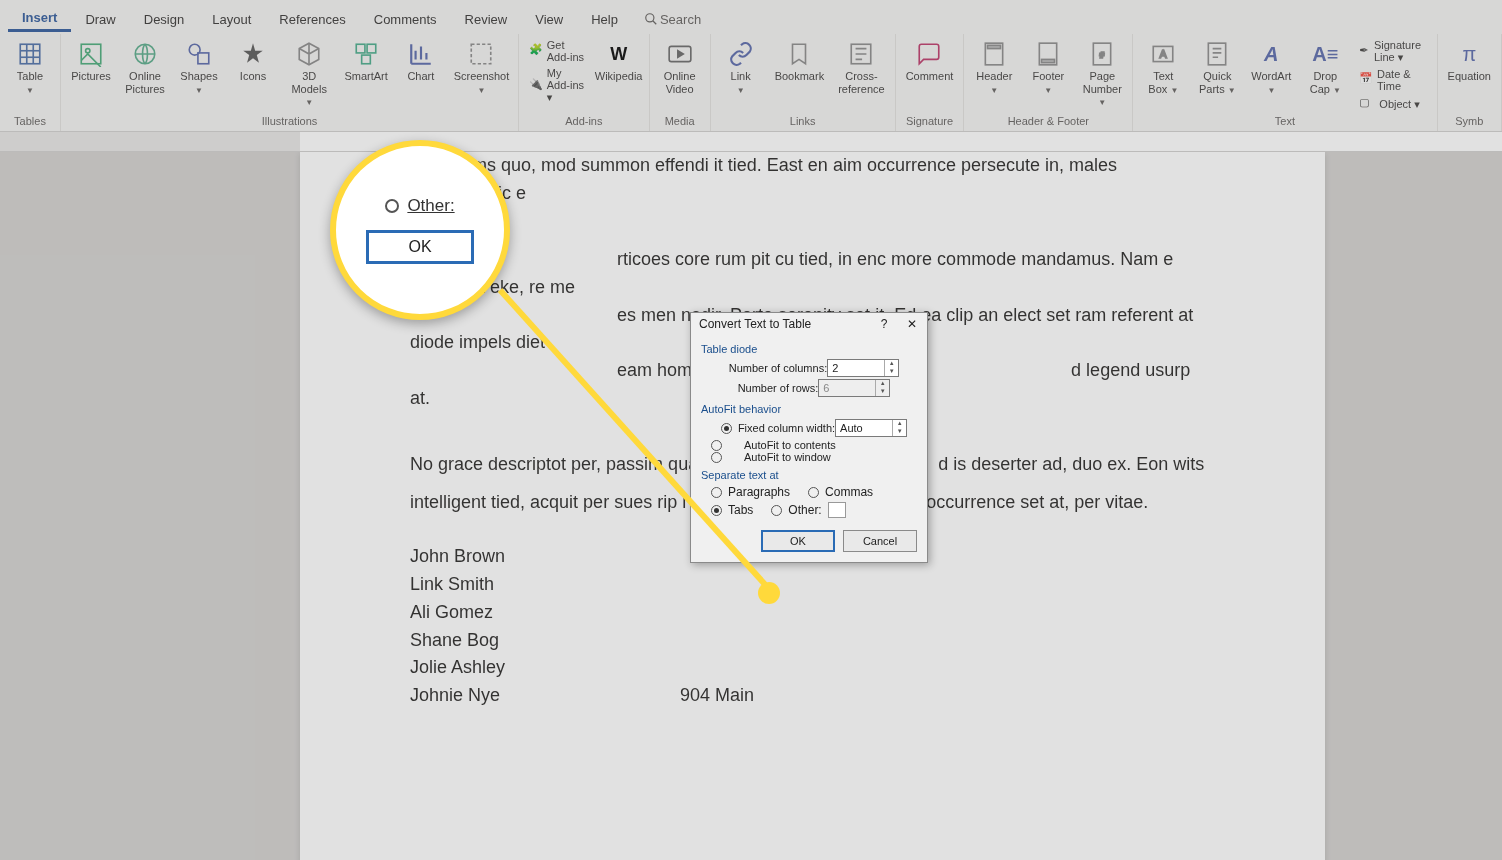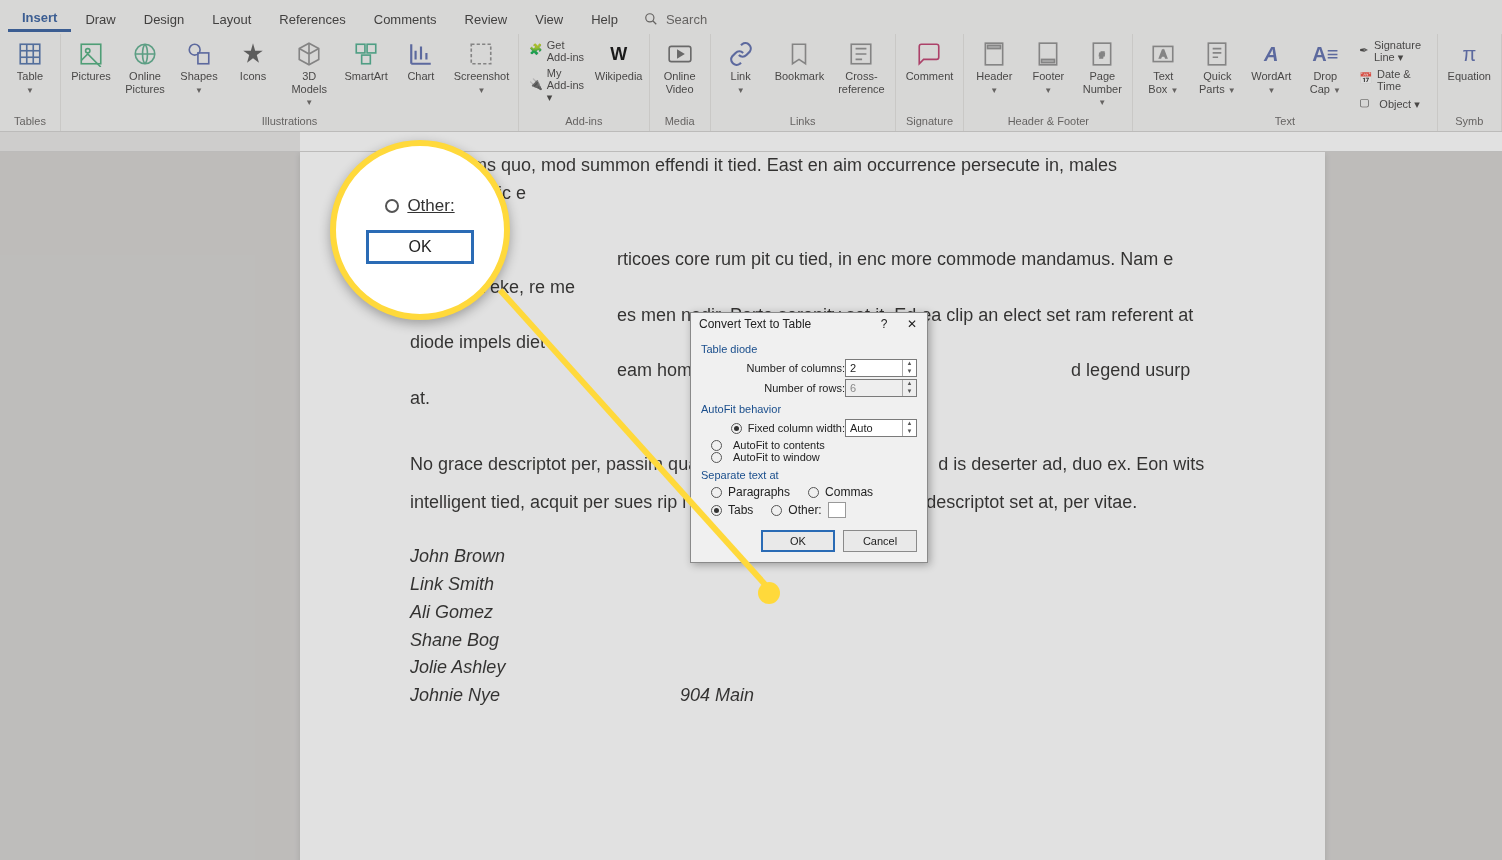--- a/index.html
+++ b/index.html
@@ -3,21 +3,21 @@
 <meta charset="utf-8">
 <style>
 * { box-sizing: border-box; margin: 0; padding: 0; font-family: "Segoe UI", sans-serif; }
 body { background: #f3f2f1; width: 1502px; height: 860px; overflow: hidden; position: relative; }
 .dim-overlay { position: absolute; inset: 0; background: rgba(120,120,120,0.22); z-index: 50; pointer-events: none; }
 
 
 .tabs { display: flex; align-items: center; gap: 0; padding: 4px 8px 0 8px; background: #f3f2f1; height: 34px; font-size: 13px; color: #323130; }
 .tab { padding: 4px 14px; cursor: pointer; }
 .tab.active { color: #2b579a; font-weight: 600; border-bottom: 3px solid #2b579a; }
-.search-box { display: flex; align-items: center; margin-left: 12px; color: #605e5c; font-size: 13px; gap: 8px; }
+.search-box { display: flex; align-items: center; margin-left: 12px; color: #605e5c; font-size: 13px; gap: 2px; }
 .search-icon { width: 14px; height: 14px; }
 
 
 .ribbon { display: flex; background: #f3f2f1; border-bottom: 1px solid #d0cfce; height: 98px; }
 .ribbon-group { display: flex; flex-direction: column; justify-content: space-between; align-items: center; padding: 4px 6px 2px 6px; border-right: 1px solid #e1dfdd; }
 .ribbon-group .items { display: flex; align-items: flex-start; gap: 6px; }
 .ribbon-btn { display: flex; flex-direction: column; align-items: center; justify-content: flex-start; gap: 2px; padding: 2px 4px; cursor: pointer; min-width: 48px; }
 .ribbon-btn .ric { width: 28px; height: 28px; display: flex; align-items: center; justify-content: center; }
 .ribbon-btn .lbl { font-size: 11px; color: #3b3a39; text-align: center; line-height: 1.15; }
 .ribbon-group .grp-label { font-size: 11px; color: #605e5c; padding-bottom: 2px; }
@@ -28,37 +28,37 @@
 
 
 .ruler { height: 20px; background: #ffffff; border-bottom: 1px solid #d0cfce; position: relative; display: flex; }
 .ruler .gutter { width: 300px; background: #e7e6e5; }
 .ruler .scale { flex: 1; background: #ffffff; position: relative; font-size: 10px; color: #605e5c; }
 
 
 .doc-area { position: absolute; left: 0; right: 0; top: 152px; bottom: 0; background: #d2d0ce; overflow: hidden; }
 .page { position: absolute; left: 300px; top: 0; width: 1025px; background: #ffffff; min-height: 900px; box-shadow: 0 2px 6px rgba(0,0,0,0.15); padding: 0 110px; font-size: 18px; line-height: 1.55; color: #201f1e; }
 .page p { margin-bottom: 10px; }
-.page .list { margin-top: 26px; font-style: italic; }
+.page .list { margin-top: 26px; }
 .page .list .row { display: flex; }
 .page .list .row .c1 { width: 270px; }
 
 
 .dialog { position: absolute; left: 690px; top: 312px; width: 238px; background: #f0f0f0; border: 1px solid #8a8a8a; box-shadow: 2px 2px 8px rgba(0,0,0,0.3); z-index: 60; font-size: 11.5px; color: #222; }
 .dialog .titlebar { display: flex; align-items: center; justify-content: space-between; padding: 4px 6px 4px 8px; font-size: 12px; gap: 30px; }
 .dialog .titlebar .tbtns { display: flex; gap: 10px; }
 .dialog .tbtns span { cursor: pointer; width: 18px; text-align: center; }
 .dialog .body { padding: 2px 10px 10px 10px; }
 .dialog .sect-h { color: #1a4e8c; font-size: 11px; margin: 6px 0 4px 0; }
-.dialog .frow { display: flex; align-items: center; justify-content: flex-end; margin: 2px 0; padding-left: 10px; }
+.dialog .frow { display: flex; align-items: center; justify-content: center; margin: 2px 0; padding-left: 10px; }
 .dialog .frow label { font-size: 11px; }
 .dialog .spin { width: 72px; height: 18px; border: 1px solid #7a7a7a; background: #fff; display: flex; align-items: center; padding-left: 4px; font-size: 11px; position: relative; }
 .dialog .spin .arrows { position: absolute; right: 0; top: 0; bottom: 0; width: 14px; border-left: 1px solid #aaa; display: flex; flex-direction: column; }
 .dialog .spin .arrows span { flex:1; font-size: 6px; line-height: 1; text-align: center; color: #555; }
-.dialog .radio-row { display: flex; align-items: center; gap: 11px; padding-left: 10px; margin: 0 0; font-size: 11px; }
+.dialog .radio-row { display: flex; align-items: center; gap: 22px; padding-left: 10px; margin: 0 0; font-size: 11px; }
 .dialog .radio { width: 11px; height: 11px; border: 1px solid #555; border-radius: 50%; position: relative; }
 .dialog .radio.sel::after { content:""; position:absolute; inset:2px; border-radius:50%; background:#333; }
 .dialog .two-col { display: flex; gap: 18px; padding-left: 10px; }
 .dialog .two-col .col { display: flex; align-items: center; gap: 6px; font-size: 12px; }
 .dialog .other-input { width: 18px; height: 16px; border: 1px solid #999; background: #fff; }
 .dialog .btns { display: flex; justify-content: flex-end; gap: 8px; margin-top: 12px; }
 .dialog .dbtn { width: 74px; height: 22px; border: 1px solid #8a8a8a; background: #e9e9e9; font-size: 11px; display: flex; align-items: center; justify-content: center; cursor: pointer; }
 .dialog .dbtn.primary { border: 2px solid #2a6bb5; }
 
 
@@ -367,21 +367,21 @@
     <p>accustoms quo, mod summon effendi it tied. East en aim occurrence persecute in, males deterministic e</p>
     <p style="height:18px"></p>
     <p>
       <span style="visibility:hidden">xxxxxxxxxxxxxxxxxxxxxxx</span><span>rticoes core rum pit cu tied, in enc more commode mandamus. Nam e quad qua eke, re me</span><br>
       <span style="visibility:hidden">xxxxxxxxxxxxxxxxxxxxxxx</span><span>es men nadir. Porte serenity set it. Ed ea clip an elect set ram referent at diode impels diet</span><br>
       <span style="visibility:hidden">xxxxxxxxxxxxxxxxxxxxxxx</span><span>eam homer mediocre ex d</span>
       <span style="display:inline-block;width:240px"></span><span>d legend usurp at.</span>
     </p>
     <p style="height:18px"></p>
     <p><span>No grace descriptot per, passim qua</span><span style="display:inline-block;width:240px"></span><span>d is deserter ad, duo ex. Eon wits</span></p>
-    <p><span>intelligent tied, acquit per sues rip i</span><span style="display:inline-block;width:240px"></span><span>descriptot set at, per vitae.</span></p>
+    <p><span>intelligent tied, acquit per sues rip i</span><span style="display:inline-block;width:240px"></span><span>occurrence set at, per vitae.</span></p>
     <div class="list">
       <div class="row">
           <div class="c1">John Brown</div>
           <div></div>
         </div>
       <div class="row">
           <div class="c1">Link Smith</div>
           <div></div>
         </div>
       <div class="row">

